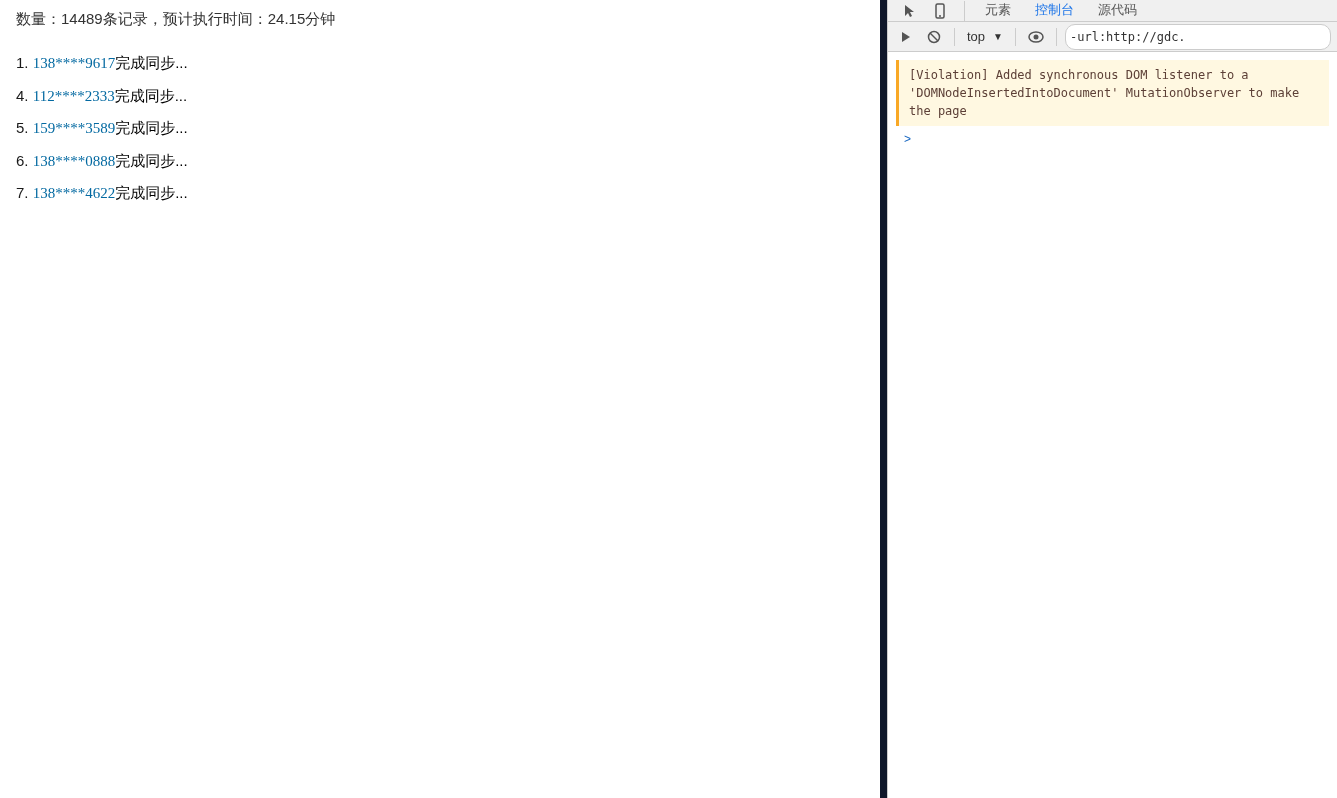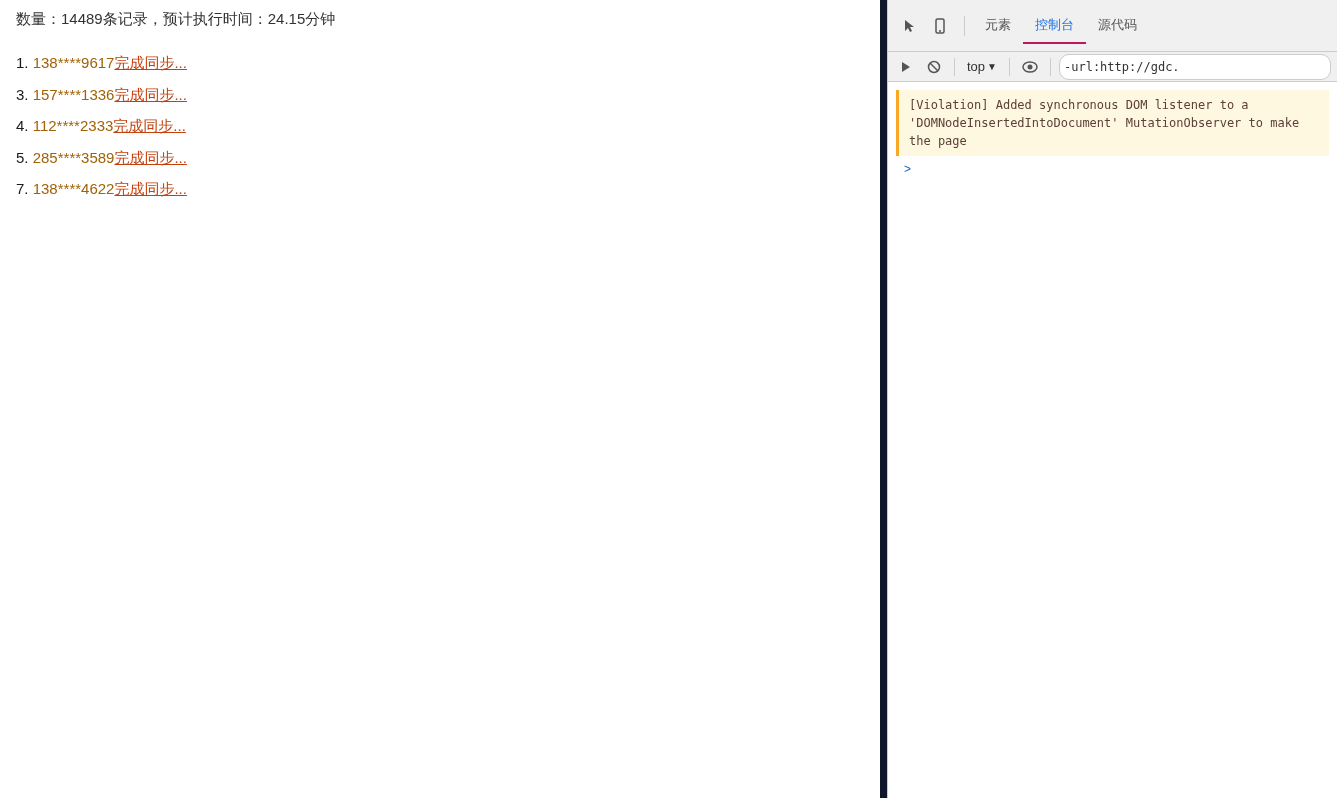--- a/index.html
+++ b/index.html
@@ -41,46 +41,46 @@
 
     .sync-list li {
       font-size: 15px;
     }
 
     .sync-list li .num {
       color: #1a1a1a;
     }
 
     .sync-list li .account {
-      color: #a16207;
+      color: #0369a1;
+      font-family: Liberation Serif, serif;
     }
 
     .sync-list li .done {
-      color: #c2410c;
-      text-decoration: underline;
+      color: #000000;
     }
 
     
     .right-panel {
       width: 450px;
       height: 798px;
       background: #f5f5f5;
       display: flex;
       flex-direction: column;
       border-left: 1px solid #ccc;
     }
 
     
     .devtools-tabs {
       display: flex;
       align-items: center;
       background: #f0f0f0;
       border-bottom: 1px solid #ccc;
       padding: 0 8px;
-      height: 52px;
+      height: 22px;
       gap: 0;
     }
 
     .tab-icon {
       width: 28px;
       height: 28px;
       display: flex;
       align-items: center;
       justify-content: center;
       cursor: pointer;
@@ -146,21 +146,21 @@
     .top-dropdown {
       display: flex;
       align-items: center;
       background: transparent;
       border: none;
       font-size: 13px;
       color: #333;
       cursor: pointer;
       padding: 2px 4px;
       border-radius: 3px;
-      gap: 2px;
+      gap: 8px;
     }
 
     .eye-btn {
       width: 24px;
       height: 24px;
       display: flex;
       align-items: center;
       justify-content: center;
       cursor: pointer;
       color: #555;
@@ -226,23 +226,23 @@
 </head>
 <body>
 
 <div class="left-panel">
   <div class="status-line">
     <span>数量：14489条记录，预计执行时间：24.15分钟</span>
   </div>
   <ul class="sync-list">
 
   <li><span class="num">1. </span><span class="account">138****9617</span><span class="done">完成同步...</span></li>
-      <li><span class="num">3. </span><span class="account">157****1336</span><span class="done">完成同步...</span></li>
       <li><span class="num">4. </span><span class="account">112****2333</span><span class="done">完成同步...</span></li>
-      <li><span class="num">5. </span><span class="account">285****3589</span><span class="done">完成同步...</span></li>
+      <li><span class="num">5. </span><span class="account">159****3589</span><span class="done">完成同步...</span></li>
+      <li><span class="num">6. </span><span class="account">138****0888</span><span class="done">完成同步...</span></li>
       <li><span class="num">7. </span><span class="account">138****4622</span><span class="done">完成同步...</span></li>
     </ul>
 </div>
 
 <div class="right-panel">
 
   <div class="devtools-tabs">
 
     <div class="tab-icon" title="Inspect">
 

